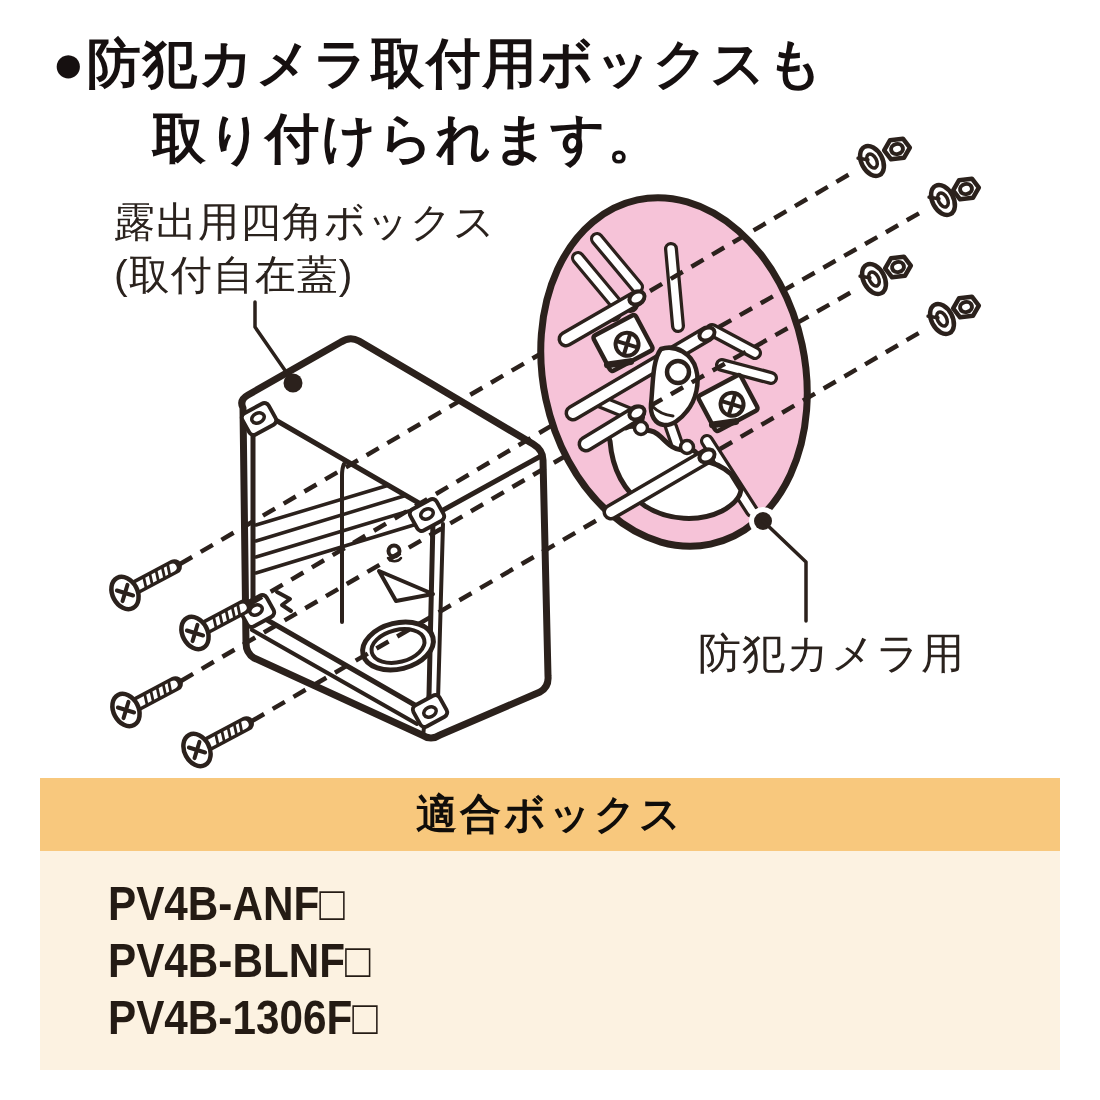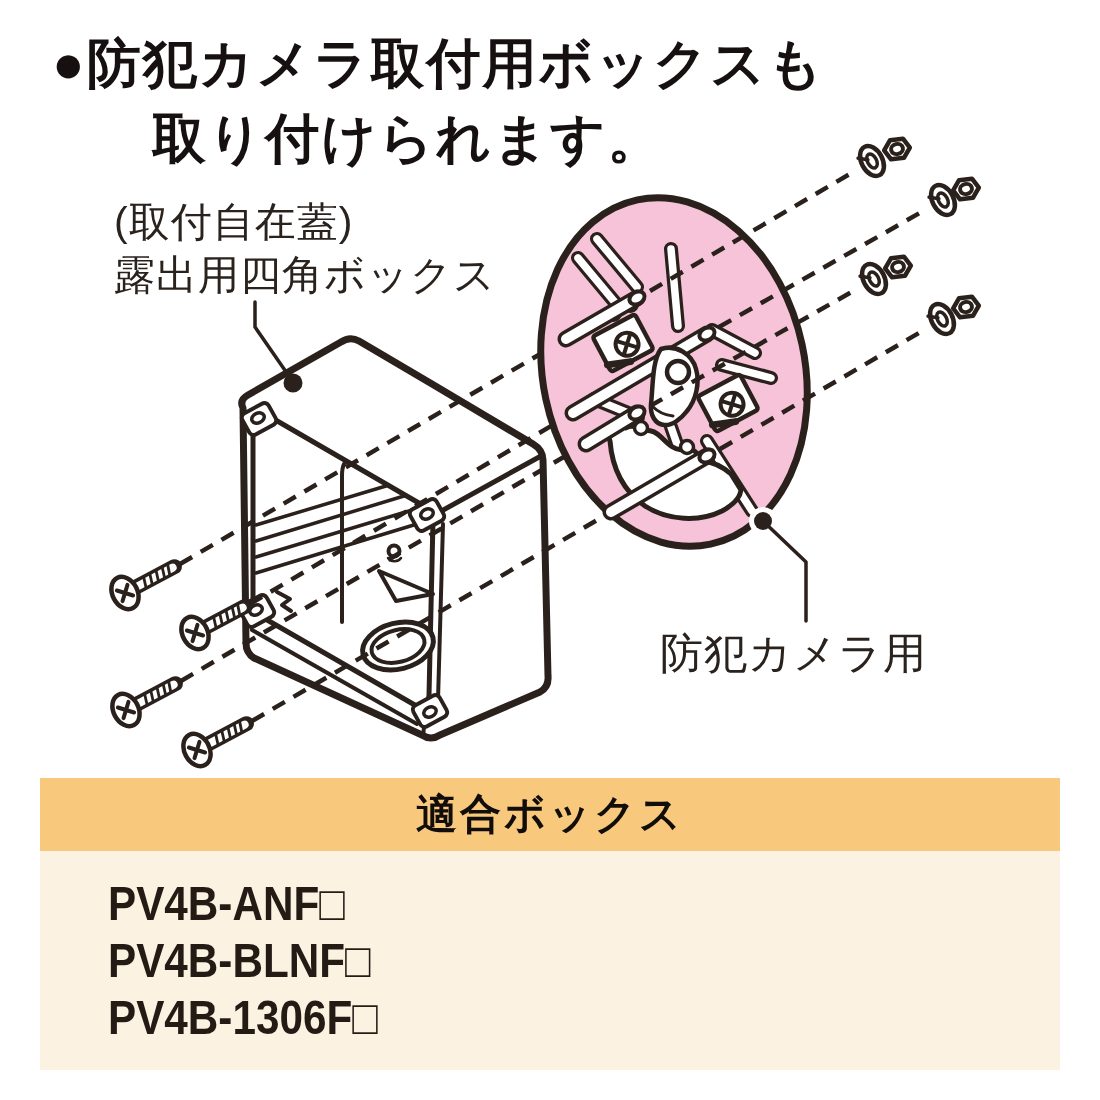--- a/index.html
+++ b/index.html
@@ -10,21 +10,21 @@
   .diagram-svg{position:absolute;left:0;top:0;}
   .title{
     position:absolute;left:52px;top:26px;
     font-size:54px;font-weight:900;line-height:1.38;letter-spacing:2px;color:#161010;
   }
   .title .t-line2{margin-left:100px;}
   .part-label{
     position:absolute;font-size:41px;font-weight:500;line-height:1.3;color:#2a221d;letter-spacing:1px;
   }
   .label-box{left:114px;top:196px;}
-  .label-plate{left:660px;top:626px;font-size:43px;}
+  .label-plate{left:698px;top:626px;font-size:43px;}
   .compat{
     position:absolute;left:40px;top:778px;width:1020px;height:260px;
   }
   .compat-header{
     height:73px;background:#f8c87d;display:flex;align-items:center;justify-content:center;
     font-size:41px;font-weight:bold;color:#100d0a;letter-spacing:3px;
   }
   .compat-body{
     height:219px;background:#fcf2e1;position:relative;text-decoration:underline;
   }
@@ -268,22 +268,22 @@
       </g>
     </g>
   </svg>
 
   <div class="title">
     <div class="t-line1"><span>●</span><span>防犯カメラ取付用ボックスも</span></div>
     <div class="t-line2">取り付けられます。</div>
   </div>
 
   <div class="part-label label-box">
+    <div>露出用四角ボックス</div>
     <div>(取付自在蓋)</div>
-    <div>露出用四角ボックス</div>
   </div>
 
   <div class="part-label label-plate">
     <div>防犯カメラ用</div>
   </div>
 
   <div class="compat">
     <div class="compat-header">適合ボックス</div>
     <div class="compat-body">
       <div class="code-col c0">

